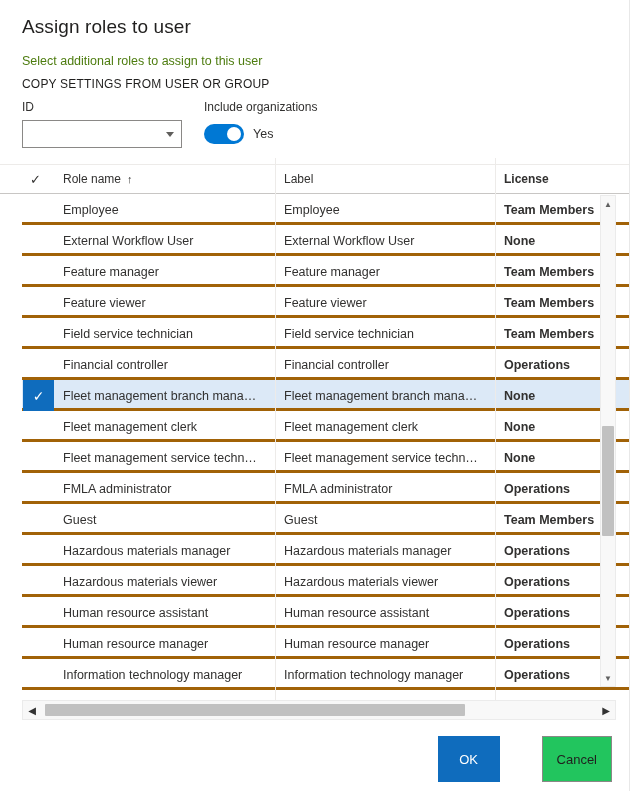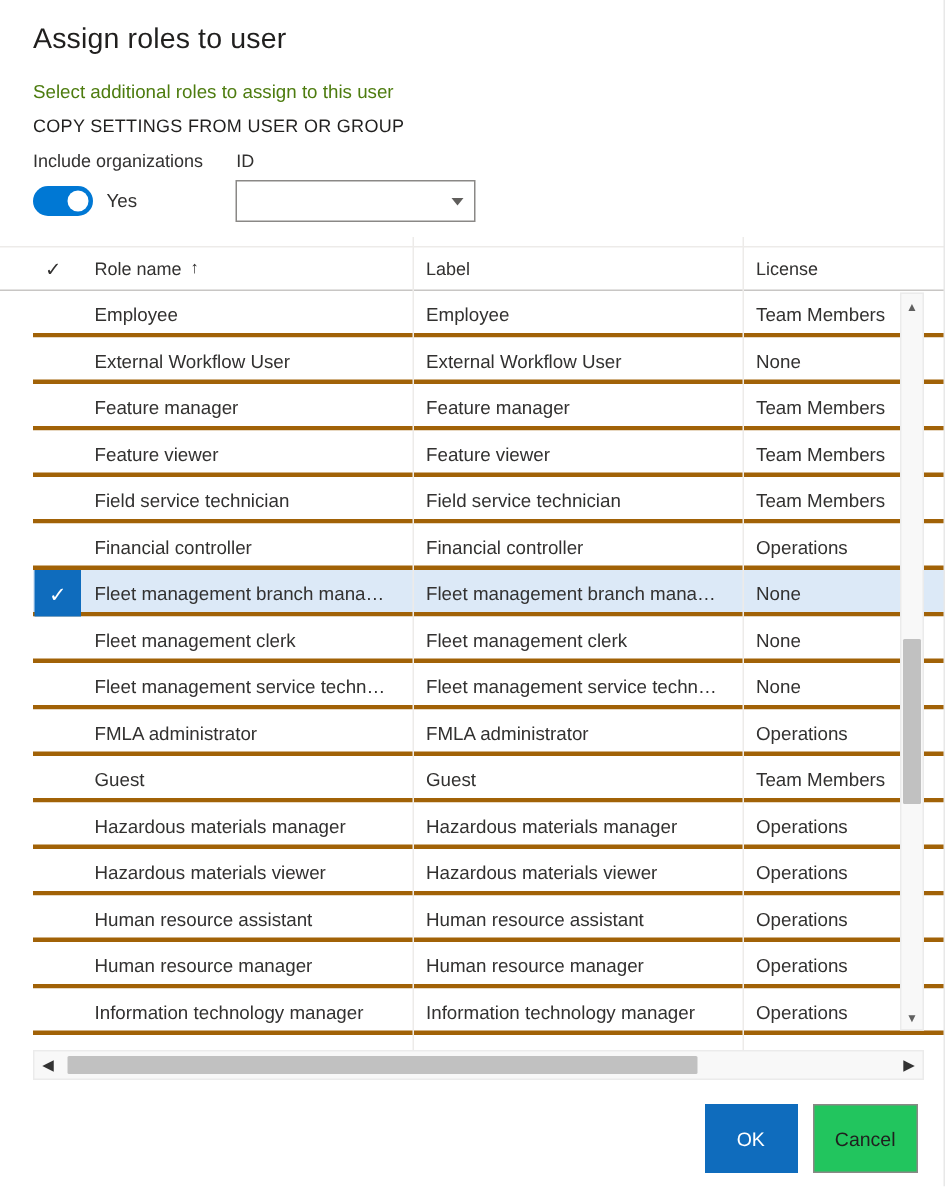--- a/index.html
+++ b/index.html
@@ -96,21 +96,21 @@
     height: 30px;
     border-top: 1px solid #edebe9;
     border-bottom: 1px solid #c8c6c4;
     background: #ffffff;
     align-items: center;
     padding-left: 22px;
   }
   .col-check { width: 33px; flex: 0 0 33px; display: flex; align-items: center; }
   .col-role  { width: 220px; flex: 0 0 220px; }
   .col-label { width: 220px; flex: 0 0 220px; }
-  .col-lic   { width: 120px; flex: 0 0 120px; }
+  .col-lic   { width: 120px; flex: 0 0 120px; font-weight: bold; }
   .head-cell {
     font-size: 12px;
     color: #323130;
     padding-left: 8px;
     display: flex;
     align-items: center;
     gap: 6px;
     height: 42px;
     border-left: 1px solid #edebe9;
   }
@@ -227,20 +227,21 @@
     padding-right: 18px;
   }
   .btn {
     height: 46px;
     min-width: 62px;
     font-size: 13px;
     border: 1px solid transparent;
     cursor: pointer;
     padding: 0 14px;
     font-family: "Liberation Sans", sans-serif;
+    margin-left: 32px;
   }
   .btn-primary { background: #0f6cbd; color: #ffffff; }
   .btn-secondary { background: #22c55e; color: #201f1e; border-color: #8a8886; }
   .right-edge {
     position: absolute;
     top: 0; right: 0;
     width: 1px; height: 791px;
     background: #e8e8e8;
   }
 </style>
@@ -248,32 +249,32 @@
 <body>
 
 <div class="dialog">
 
   <div class="title">Assign roles to user</div>
   <div class="subtitle">Select additional roles to assign to this user</div>
   <div class="section-header">COPY SETTINGS FROM USER OR GROUP</div>
 
   <div class="fields-row">
     <div class="field-group">
+      <div class="field-label">ID</div>
+      <div class="combo">
+        <span class="chev"></span>
+      </div>
+    </div>
+    <div class="field-group">
       <div class="field-label">Include organizations</div>
       <div class="toggle-row">
         <div class="toggle">
           <div class="knob"></div>
         </div>
         <div class="toggle-text">Yes</div>
-      </div>
-    </div>
-    <div class="field-group">
-      <div class="field-label">ID</div>
-      <div class="combo">
-        <span class="chev"></span>
       </div>
     </div>
   </div>
 
   <div class="grid-wrap">
     <div class="grid-head">
       <div class="col-check">
         <div class="checkmark-head">✓</div>
       </div>
       <div class="col-role head-cell first">

